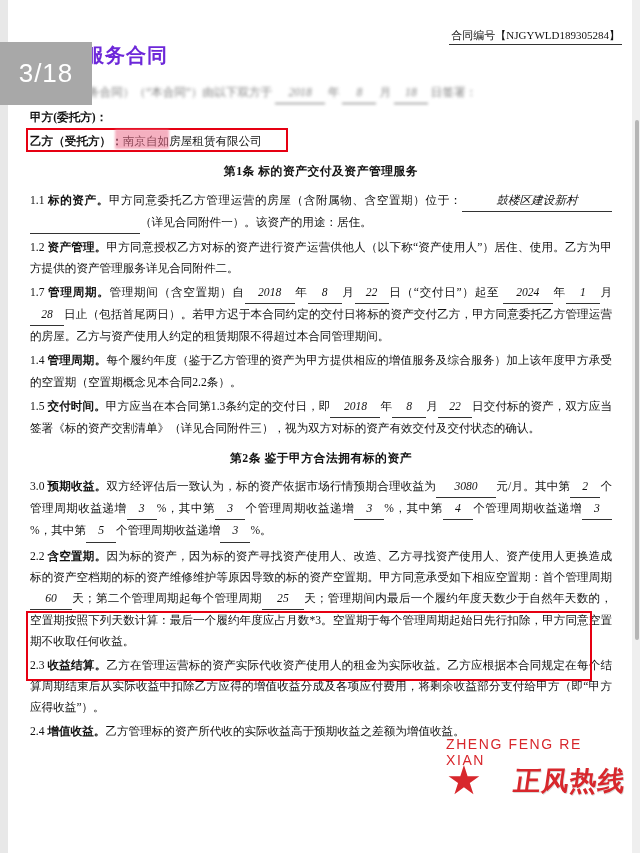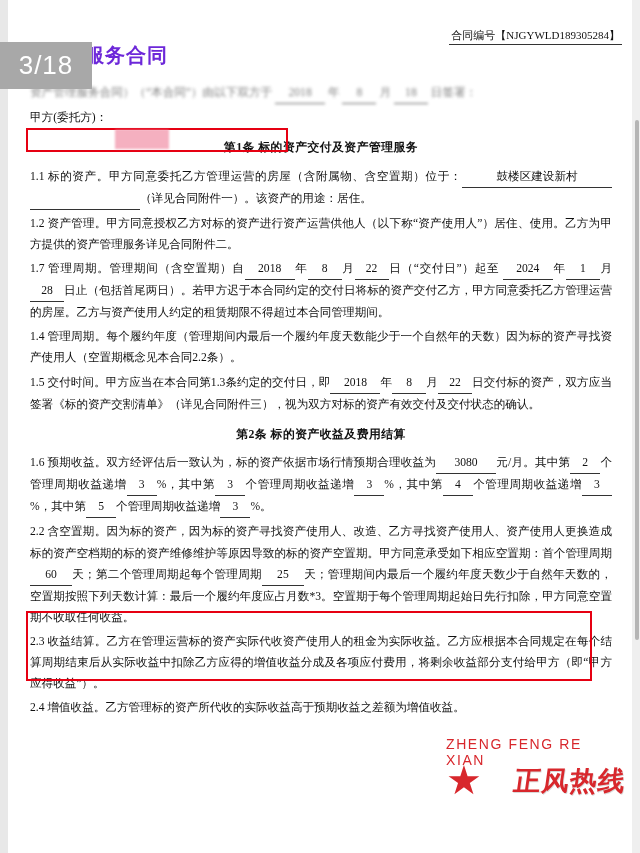--- a/index.html
+++ b/index.html
@@ -12,21 +12,21 @@
   #page {
     position: relative;
     width: 640px; height: 853px;
     background: #ffffff;
     overflow: hidden;
   }
   
   .page-badge {
     position: absolute;
     left: 0; top: 42px;
-    width: 92px; height: 47px;
+    width: 92px; height: 63px;
     background: #a8a8a8;
     color: #ffffff;
     font-family: "Liberation Sans", sans-serif;
     font-size: 26px;
     display: flex; align-items: center; justify-content: center;
     letter-spacing: 1px;
     z-index: 20;
   }
   
   .contract-no {
@@ -51,26 +51,27 @@
   
   .body {
     position: absolute;
     left: 30px; right: 28px; top: 82px;
     font-size: 11.6px;
     line-height: 1.82;
     color: #111;
     text-align: justify;
   }
   .p { margin: 0 0 3px 0; }
-  b { font-weight: normal; margin-top: 12px; }
+  b { font-weight: bold; margin-top: 12px; }
   .u {
     display: inline-block;
     border-bottom: 1px solid #333;
     text-align: center;
     padding: 0 2px;
+    font-style: italic;
   }
   .u.w30 { min-width: 30px; }
   .u.w34 { min-width: 34px; }
   .u.w42 { min-width: 42px; text-align: center; }
   .u.w50 { min-width: 50px; }
   .u.w60 { min-width: 60px; }
   .u.w110 { min-width: 110px; }
   .u.w150 { min-width: 150px; }
   .sec-head {
     text-align: center;
@@ -179,20 +180,23 @@
       <span class="u w34">8</span>
       <span>月</span>
       <span class="u w34">18</span>
       <span>日签署：</span>
     </div>
 
     <div class="p">
       <b>甲方(委托方)：</b>
     </div>
 
+    <div class="p">
+      <b>乙方（受托方）：</b><span>南京自如房屋租赁有限公司</span>
+    </div>
 
 
     <div class="sec-head">第1条  标的资产交付及资产管理服务</div>
 
     <div class="p">
       <span>1.1</span>
       <b>标的资产。</b><span>甲方同意委托乙方管理运营的房屋（含附属物、含空置期）位于：</span><span class="u w150">鼓楼区建设新村</span><span class="u w110">&nbsp;</span><span>（详见合同附件一）。该资产的用途：居住。</span>
     </div>
 
     <div class="p">
@@ -201,32 +205,32 @@
     </div>
 
     <div class="p">
       <span>1.7</span>
       <b>管理周期。</b><span>管理期间（含空置期）自</span><span class="u w50">2018</span>年<span class="u w34">8</span>月<span class="u w34">22</span><span>日（“交付日”）起至</span>
       <span class="u w50">2024</span>年<span class="u w34">1</span>月<span class="u w34">28</span><span>日止（包括首尾两日）。若甲方迟于本合同约定的交付日将标的资产交付乙方，甲方同意委托乙方管理运营的房屋。乙方与资产使用人约定的租赁期限不得超过本合同管理期间。</span>
     </div>
 
     <div class="p">
       <span>1.4</span>
-      <b>管理周期。</b><span>每个履约年度（管理期间内最后一个履约年度天数能少于一个自然年的天数）因为标的资产寻找资产使用人（空置期概念见本合同2.2条）。</span>
+      <b>管理周期。</b><span>每个履约年度（鉴于乙方管理的资产为甲方提供相应的增值服务及综合服务）加上该年度甲方承受的空置期（空置期概念见本合同2.2条）。</span>
     </div>
 
     <div class="p">
       <span>1.5</span>
       <b>交付时间。</b><span>甲方应当在本合同第1.3条约定的交付日，即</span><span class="u w50">2018</span>年<span class="u w34">8</span>月<span class="u w34">22</span><span>日交付标的资产，双方应当签署《标的资产交割清单》（详见合同附件三），视为双方对标的资产有效交付及交付状态的确认。</span>
     </div>
 
-    <div class="sec-head">第2条  标的资产收益及费用结算</div>
-
-    <div class="p">
-      <span>1.6</span>
+    <div class="sec-head">第2条  鉴于甲方合法拥有标的资产</div>
+
+    <div class="p">
+      <span>3.0</span>
       <b>预期收益。</b><span>双方经评估后一致认为，标的资产依据市场行情预期合理收益为</span><span class="u w60">3080</span><span>元/月。其中第</span><span class="u w30">2</span><span>个管理周期收益递增</span><span class="u w30">3</span><span>%，其中第</span><span class="u w30">3</span><span>个管理周期收益递增</span><span class="u w30">3</span><span>%，其中第</span><span class="u w30">4</span><span>个管理周期收益递增</span><span class="u w30">3</span><span>%，其中第</span><span class="u w30">5</span><span>个管理周期收益递增</span><span class="u w30">3</span><span>%。</span>
     </div>
 
     <div class="p">
       <span>2.2</span>
       <b>含空置期。</b><span>因为标的资产，因为标的资产寻找资产使用人、改造、乙方寻找资产使用人、资产使用人更换造成标的资产空档期的标的资产维修维护等原因导致的标的资产空置期。甲方同意承受如下相应空置期：首个管理周期</span><span class="u w42">60</span><span>天；第二个管理周期起每个管理周期</span><span class="u w42">25</span><span>天；管理期间内最后一个履约年度天数少于自然年天数的，空置期按照下列天数计算：最后一个履约年度应占月数*3。空置期于每个管理周期起始日先行扣除，甲方同意空置期不收取任何收益。</span>
     </div>
 
     <div class="p">
       <span>2.3</span>

